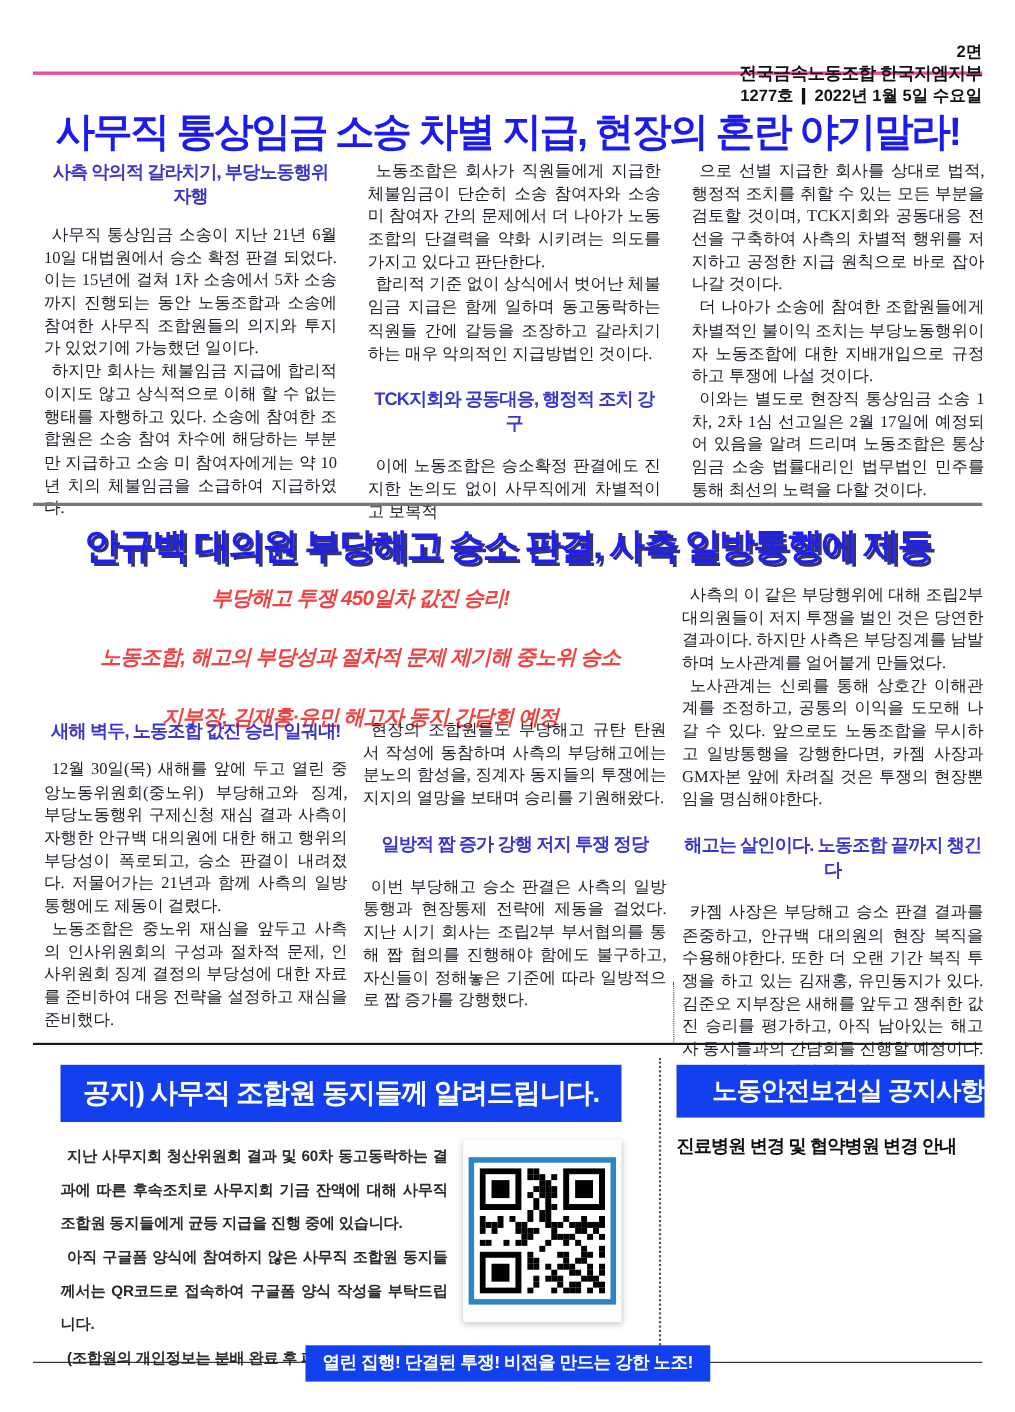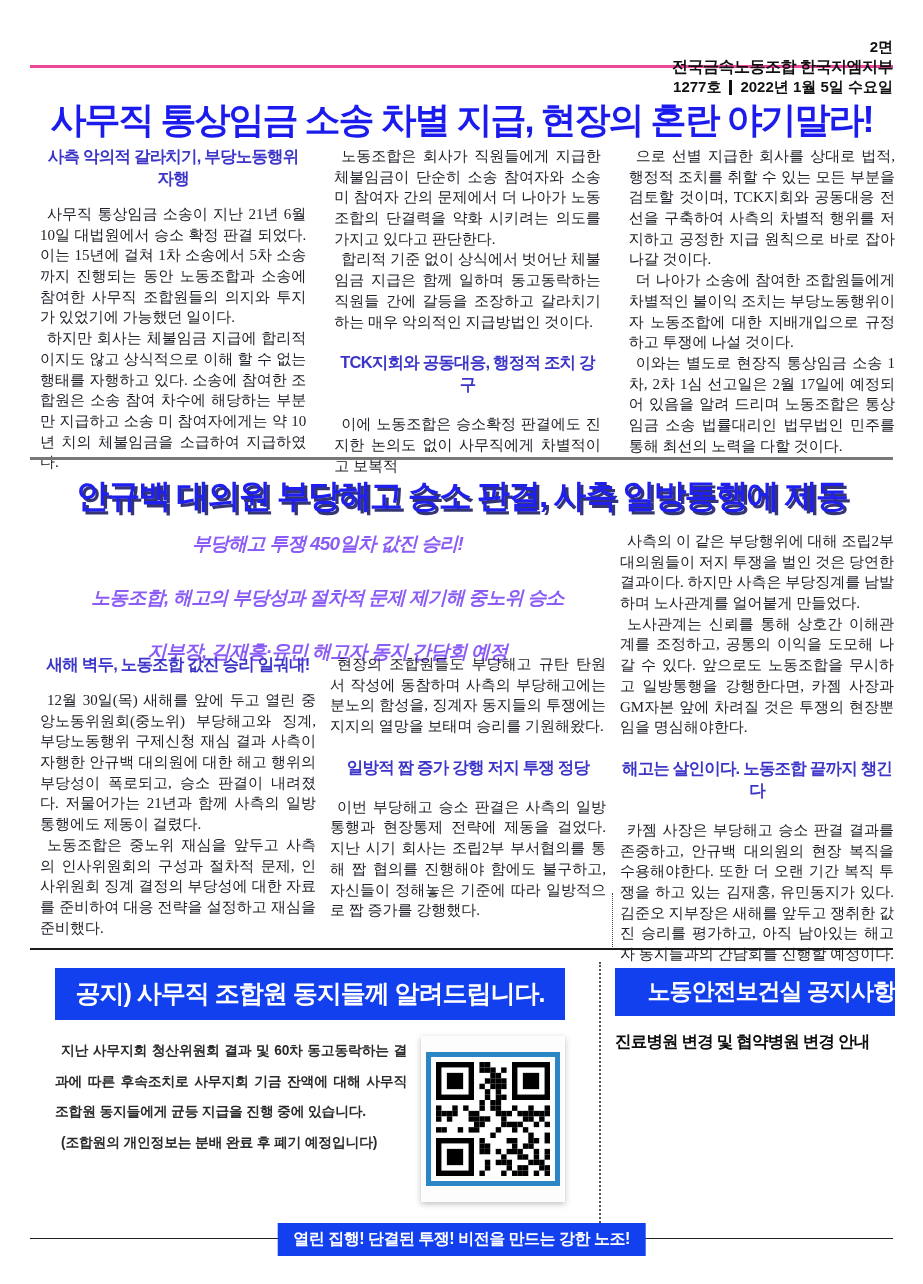--- a/index.html
+++ b/index.html
@@ -36,21 +36,21 @@
   .subhead{
     margin:0 0 14px;text-align:center;font-family:"Liberation Sans", sans-serif;
     font-weight:800;font-size:16.5px;letter-spacing:-0.8px;color:#3c35c8;
   }
   .subhead.mid{margin:20px 0 18px;}
   .rule1{position:absolute;left:30px;right:30px;top:457px;border-top:3px solid #787878;}
   
   .deck{position:absolute;left:45px;width:565px;top:531px;}
   .deck p{
     margin:0 0 28px;text-align:center;font-family:"Liberation Sans", sans-serif;
-    font-weight:800;font-style:italic;font-size:19px;letter-spacing:-0.8px;color:#8b5cf6;
+    font-weight:800;font-style:italic;font-size:19px;letter-spacing:-0.8px;color:#ef4444;
   }
   .a2col3{position:absolute;left:620px;width:274px;top:531px;}
   .a2cols12{position:absolute;left:40px;width:566px;top:654px;display:flex;gap:14px;}
   .dotted-stub{position:absolute;left:612px;top:893px;height:56px;border-left:1.5px dotted #444;}
   .rule2{position:absolute;left:30px;right:30px;top:948px;border-top:2.5px solid #1c1c1c;}
   
   .noticeL{position:absolute;left:55px;width:510px;top:968px;}
   .bannerL{
     background:#1340ee;color:#fff;text-align:center;padding:9px 0 10px;
     font-family:"Liberation Sans", sans-serif;font-weight:900;font-size:25px;letter-spacing:-1px;
@@ -152,20 +152,21 @@
   </div>
 
   <div class="dotted-stub"></div>
   <div class="rule2"></div>
 
   <div class="noticeL">
     <div class="bannerL">공지) 사무직 조합원 동지들께 알려드립니다.</div>
     <div class="bodyrow">
       <div class="ntext">
         <p>지난 사무지회 청산위원회 결과 및 60차 동고동락하는 결과에 따른 후속조치로 사무지회 기금 잔액에 대해 사무직 조합원 동지들에게 균등 지급을 진행 중에 있습니다.</p>
+        <p>아직 구글폼 양식에 참여하지 않은 사무직 조합원 동지들께서는 QR코드로 접속하여 구글폼 양식 작성을 부탁드립니다.</p>
         <p>(조합원의 개인정보는 분배 완료 후 폐기 예정입니다)</p>
       </div>
       <div class="qr-card">
         <div class="qr-frame">
           <svg id="qr-svg" width="114" height="114" viewBox="0 0 126 126" xmlns="http://www.w3.org/2000/svg" style="background:#fff">
               <g fill="#000">
                 <rect x="48" y="0" width="6" height="6"></rect>
                 <rect x="54" y="0" width="6" height="6"></rect>
                 <rect x="48" y="6" width="6" height="6"></rect>
                 <rect x="54" y="6" width="6" height="6"></rect>

